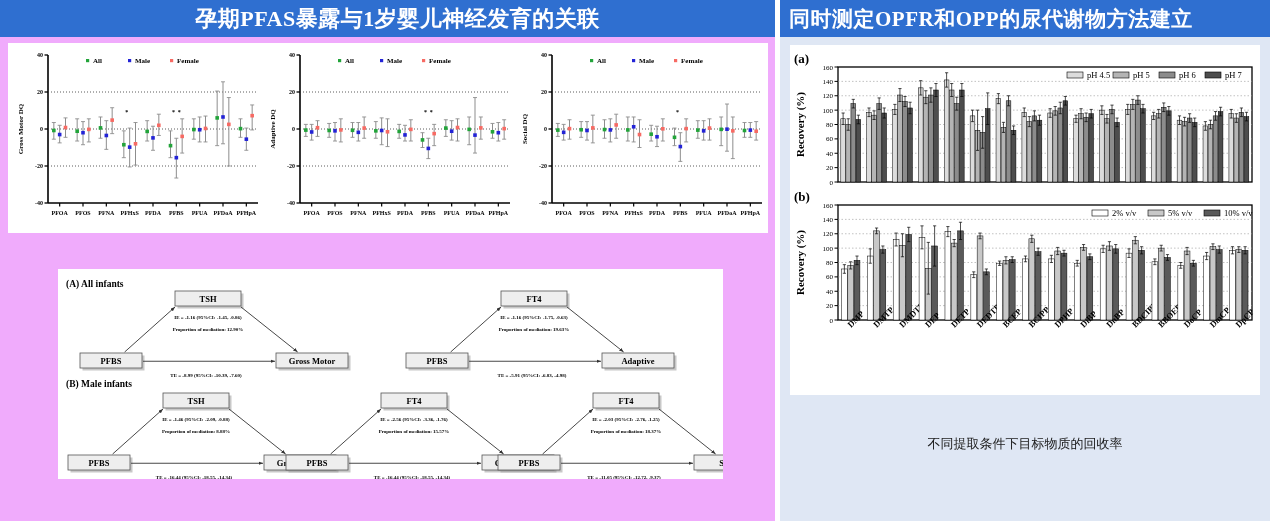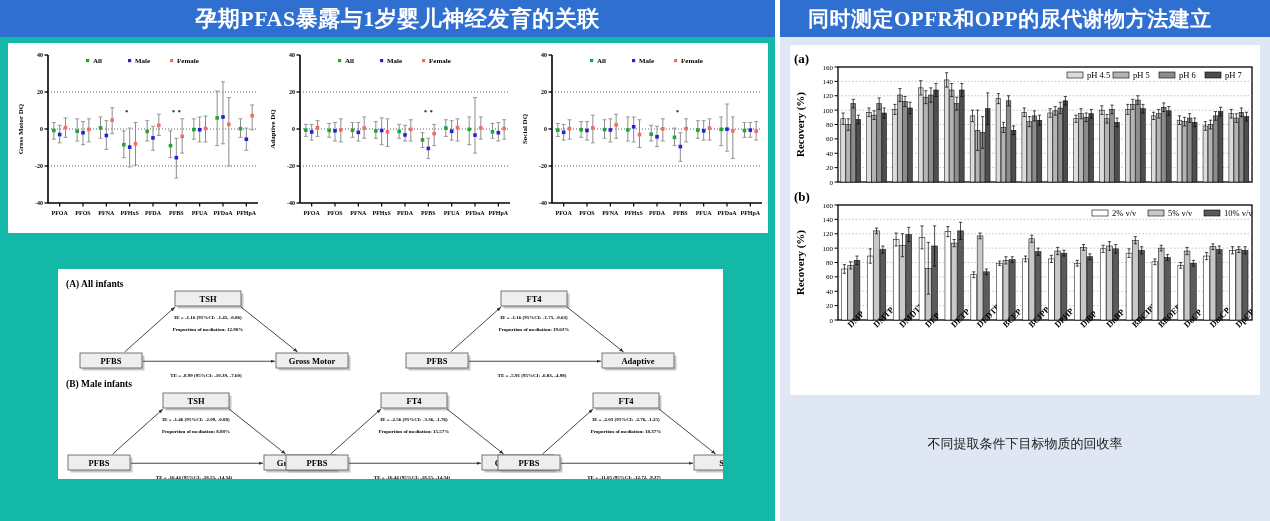--- a/index.html
+++ b/index.html
@@ -15,24 +15,24 @@
     position:absolute;top:0;height:37px;
     background:#2f6fd0;
     display:flex;align-items:center;justify-content:center;
     color:#ffffff;
     font-family:"Liberation Serif", serif;
     font-weight:bold;
     letter-spacing:.5px;
     box-sizing:border-box;
   }
   #hdr-left{left:0;width:775px;font-size:22px;padding-left:20px;}
-  #hdr-right{left:775px;width:495px;font-size:21px;border-left:5px solid #ffffff;justify-content:flex-start;padding-left:28px;}
+  #hdr-right{left:775px;width:495px;font-size:21px;border-left:5px solid #ffffff;justify-content:flex-start;padding-left:9px;}
 
   
-  .col-left{position:absolute;left:0;top:37px;width:775px;height:484px;background:#14b8a6;}
+  .col-left{position:absolute;left:0;top:37px;width:775px;height:484px;background:#f0abfc;}
   .col-right{position:absolute;left:775px;top:37px;width:495px;height:484px;background:#dfe7f4;border-left:5px solid #ffffff;box-sizing:border-box;}
 
   
   .card{background:#ffffff;position:absolute;}
   #card-forest{left:8px;top:6px;width:760px;height:190px;}
   #card-mediation{left:58px;top:232px;width:665px;height:210px;}
   #card-bars{left:10px;top:8px;width:470px;height:350px;}
 
   .caption{
     position:absolute;text-align:center;

